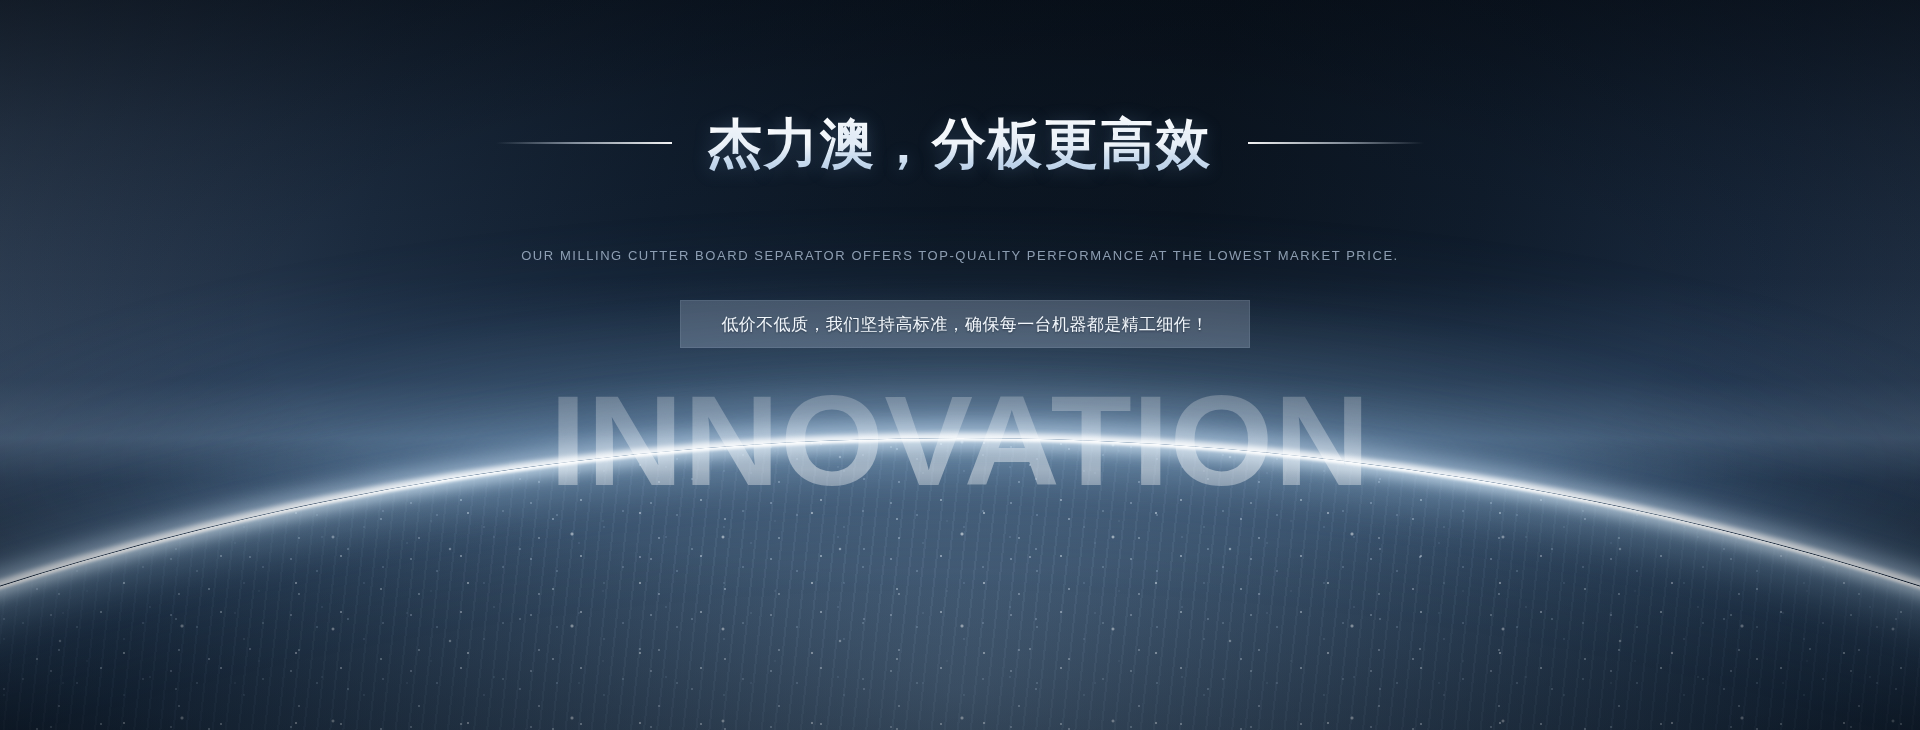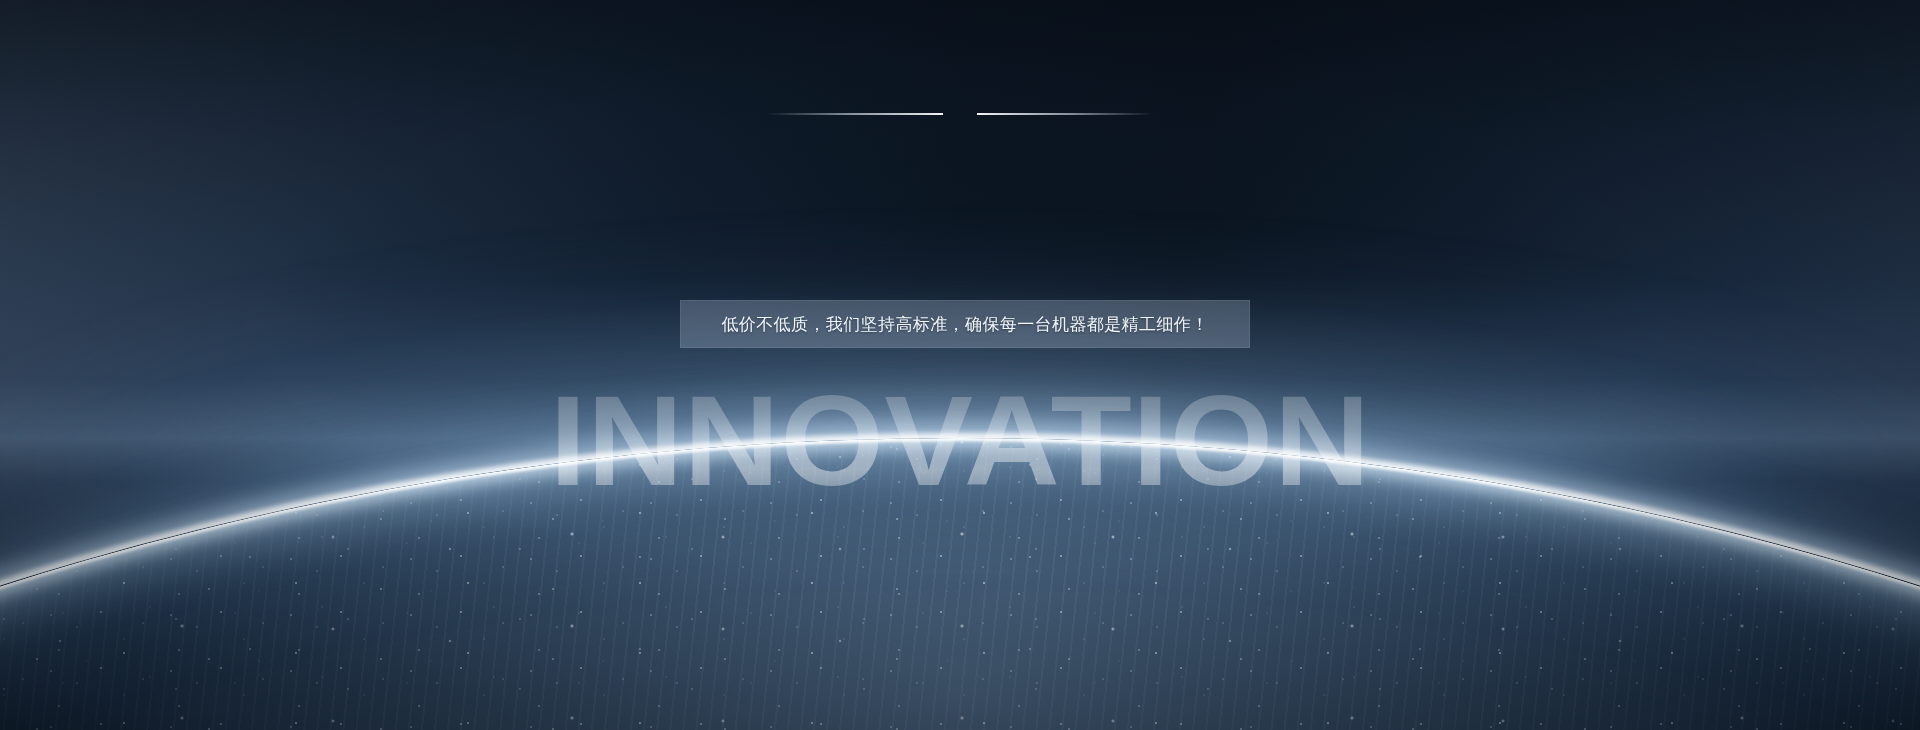--- a/index.html
+++ b/index.html
@@ -213,22 +213,24 @@
   </div>
 
   <div class="vignette"></div>
 
   <div class="watermark">INNOVATION</div>
 
   <div class="content">
 
     <div class="title-row">
       <span class="rule left"></span>
+      <h1 class="title">杰力澳，分板更高效</h1>
       <span class="rule right"></span>
     </div>
 
+    <div class="subtitle">OUR MILLING CUTTER BOARD SEPARATOR OFFERS TOP-QUALITY PERFORMANCE AT THE LOWEST MARKET PRICE.</div>
 
     <div class="tagline-box">
       <span class="tagline">低价不低质，我们坚持高标准，确保每一台机器都是精工细作！</span>
     </div>
 
   </div>
 </div>
 
 </body></html>

